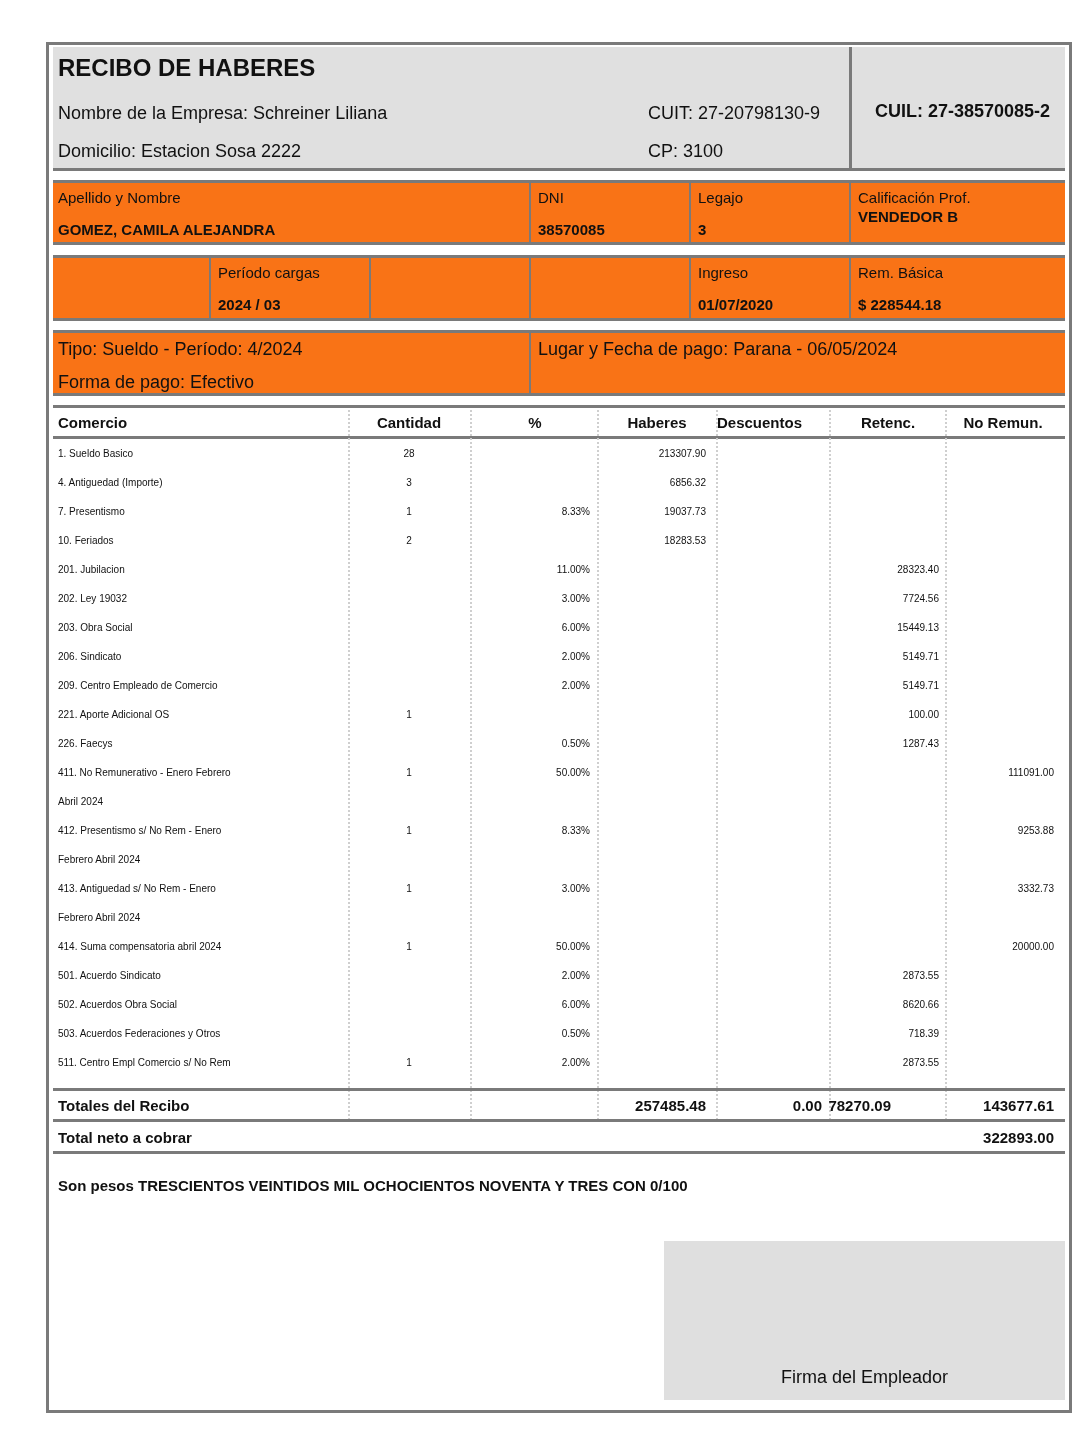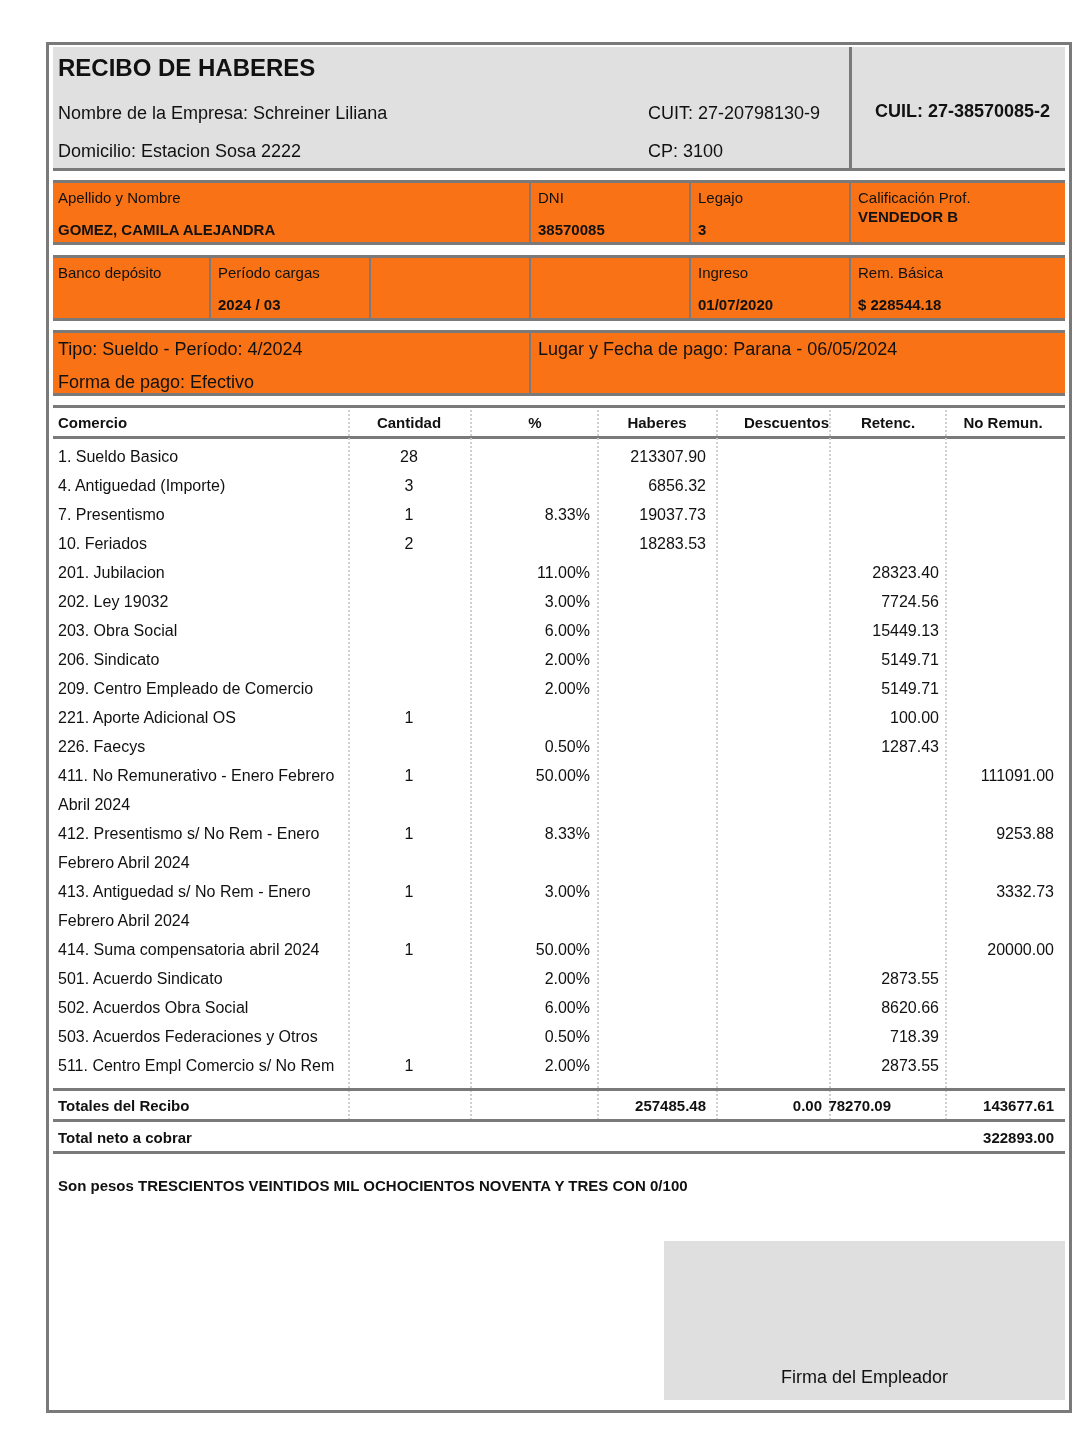--- a/index.html
+++ b/index.html
@@ -35,21 +35,21 @@
   .cdiv { position: absolute; top: 0; width: 2px; height: 100%; background: #7a7a7a; }
 
   .tipo-l1 { position: absolute; left: 5px; top: 6px; font-size: 18px; }
   .tipo-l2 { position: absolute; left: 5px; top: 39px; font-size: 18px; }
   .lugar { position: absolute; left: 485px; top: 6px; font-size: 18px; }
 
   
   .tbl { position: absolute; left: 53px; top: 408px; width: 1012px; }
   .th { position: absolute; top: 414px; font-size: 15px; font-weight: bold; }
   .dotcol { position: absolute; width: 0; border-left: 2px dotted #cfcfcf; }
-  .row { position: absolute; left: 0; width: 1012px; height: 29px; font-size: 16px; }
+  .row { position: absolute; left: 0; width: 1012px; height: 29px; font-size: 10px; }
   .row span { position: absolute; top: 0; white-space: nowrap; }
   .c-concept { left: 5px; }
   .c-cant { left: 296px; width: 120px; text-align: center; }
   .c-pct { left: 420px; width: 117px; text-align: right; }
   .c-hab { left: 545px; width: 108px; text-align: right; }
   .c-desc { left: 664px; width: 105px; text-align: right; }
   .c-ret { left: 780px; width: 106px; text-align: right; }
   .c-nr { left: 895px; width: 106px; text-align: right; }
 
   .tot { position: absolute; font-size: 15px; font-weight: bold; }
@@ -93,24 +93,20 @@
   <div class="cdiv" style="left:796px"></div>
   <div class="cell" style="left:800px;width:212px">
     <div class="lbl">Calificación Prof.</div>
     <div class="val tight">VENDEDOR B</div>
   </div>
 </div>
 <div class="hbar" style="top:242px"></div>
 
 <div class="hbar" style="top:255px"></div>
 <div class="block" style="top:258px;height:60px">
-  <div class="cell" style="left:0;width:156px">
-    <div class="lbl">Banco depósito</div>
-    <div class="val"></div>
-  </div>
   <div class="cdiv" style="left:156px"></div>
   <div class="cell" style="left:160px;width:156px">
     <div class="lbl">Período cargas</div>
     <div class="val">2024 / 03</div>
   </div>
   <div class="cdiv" style="left:316px"></div>
   <div class="cdiv" style="left:476px"></div>
   <div class="cdiv" style="left:636px"></div>
   <div class="cell" style="left:640px;width:156px">
     <div class="lbl">Ingreso</div>
@@ -131,21 +127,21 @@
   <div class="cdiv" style="left:476px"></div>
   <div class="lugar"><span>Lugar y Fecha de pago: </span><b>Parana - 06/05/2024</b></div>
 </div>
 <div class="hbar" style="top:393px"></div>
 
 <div class="hbar" style="top:405px"></div>
 <div class="th" style="left:58px">Comercio</div>
 <div class="th" style="left:349px;width:120px;text-align:center">Cantidad</div>
 <div class="th" style="left:473px;width:124px;text-align:center">%</div>
 <div class="th" style="left:598px;width:118px;text-align:center">Haberes</div>
-<div class="th" style="left:717px;width:112px;text-align:right">Descuentos</div>
+<div class="th" style="left:717px;width:112px;text-align:left">Descuentos</div>
 <div class="th" style="left:830px;width:116px;text-align:center">Retenc.</div>
 <div class="th" style="left:947px;width:112px;text-align:center">No Remun.</div>
 <div class="hbar" style="top:436px"></div>
 
 <div class="dotcol" style="left:348px;top:410px;height:710px"></div>
 <div class="dotcol" style="left:470px;top:410px;height:710px"></div>
 <div class="dotcol" style="left:597px;top:410px;height:710px"></div>
 <div class="dotcol" style="left:716px;top:410px;height:710px"></div>
 <div class="dotcol" style="left:829px;top:410px;height:710px"></div>
 <div class="dotcol" style="left:945px;top:410px;height:710px"></div>

